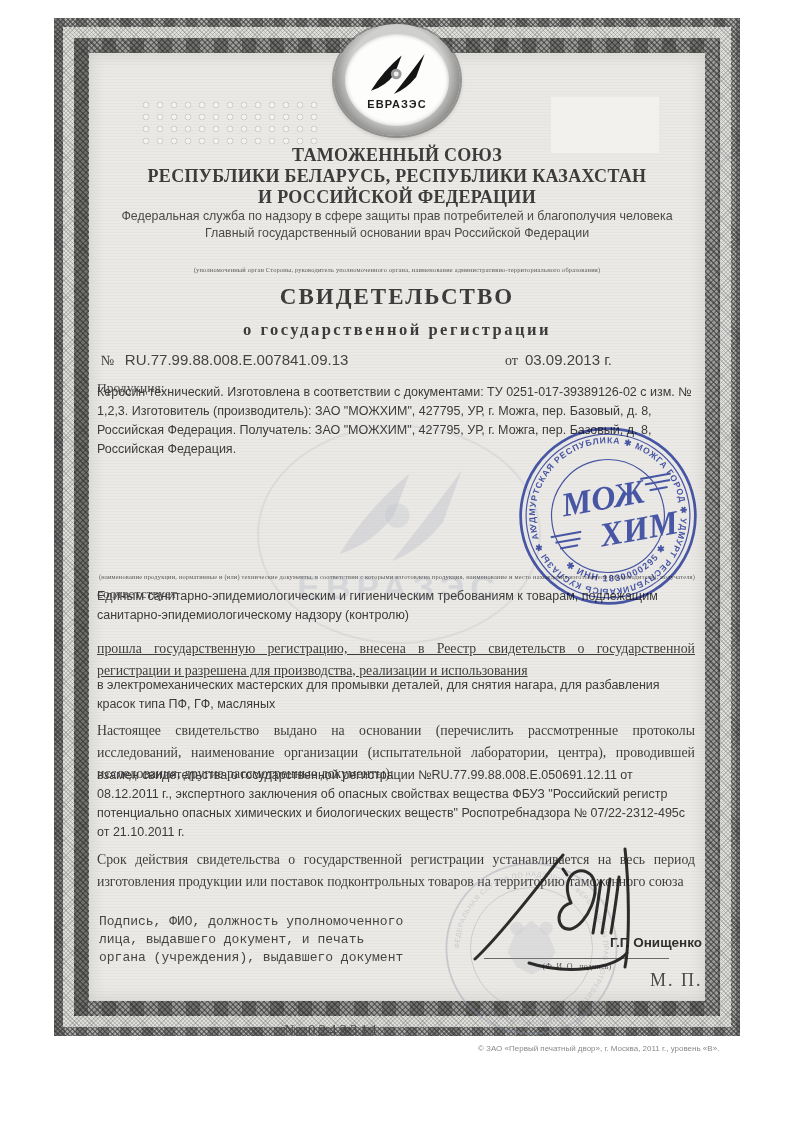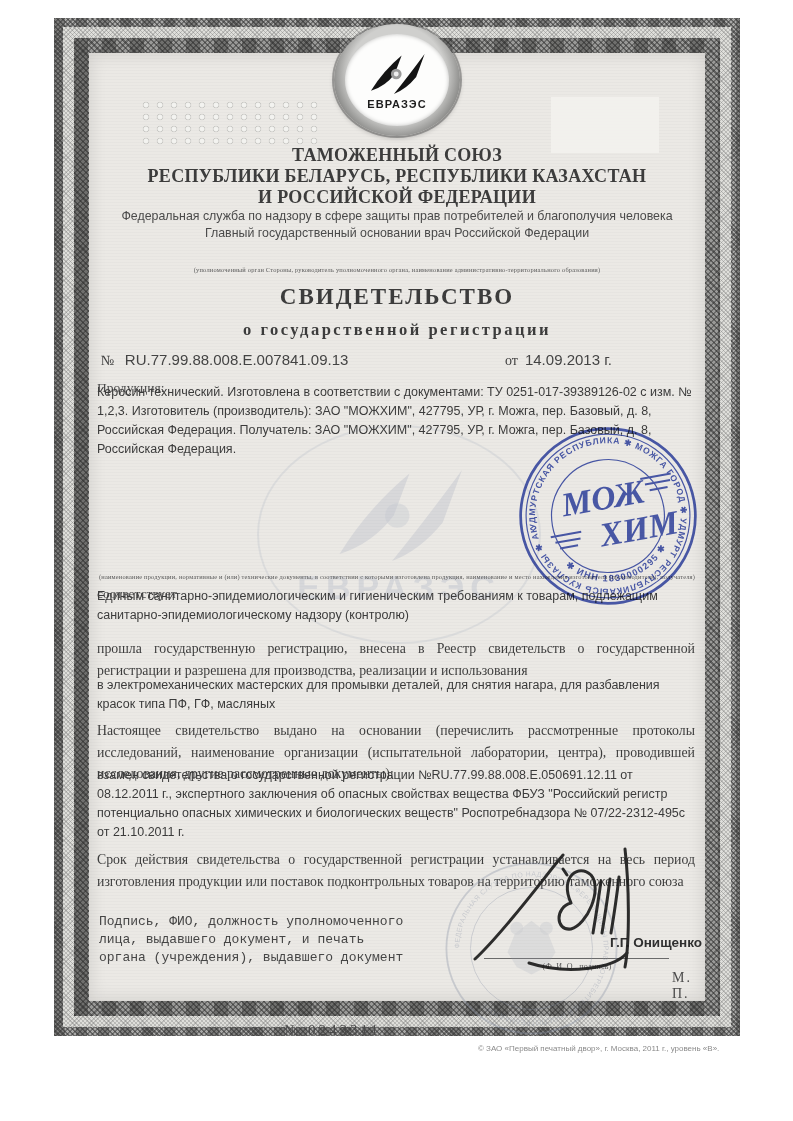--- a/index.html
+++ b/index.html
@@ -69,31 +69,31 @@
   .numrow .sans{font-family:"Liberation Sans", sans-serif;font-size:15px;color:#444;}
   .numrow .date{position:absolute;left:404px;top:0;}
   .serif-label{font-size:13.5px;color:#4a4a4a;}
   .typed{font-family:"Liberation Sans", sans-serif;font-size:12.5px;line-height:19px;color:#3b3b3b;}
   .jpara{font-size:13.8px;line-height:21.5px;color:#3d3d3d;text-align:justify;}
   .prod-label{left:8px;top:327px;z-index:0;}
   .typed1{left:8px;top:330px;width:600px;z-index:1;}
   .cap2{left:0;top:520px;width:100%;z-index:2;}
   .sootv{left:8px;top:533px;z-index:0;}
   .typed2{left:8px;top:534px;width:600px;z-index:1;}
-  .para1{left:8px;top:585px;width:598px;z-index:0;}
+  .para1{left:8px;top:585px;width:598px;z-index:0;text-decoration:underline;}
   .typed3{left:8px;top:623px;width:600px;z-index:1;}
   .para2{left:8px;top:667px;width:598px;}
   .typed4{left:8px;top:713px;width:600px;}
   .para3{left:8px;top:796px;width:598px;}
   .sign-note{left:10px;top:860px;width:305px;font-size:13px;line-height:18px;color:#454545;font-family:Liberation Mono, monospace;}
   .blank-no{left:195px;top:969px;font-size:15px;letter-spacing:3px;color:#4a4a4a;}
   .sig-line{left:395px;top:905px;width:185px;border-top:1px solid #6a6a6a;height:0;}
   .sig-cap{left:398px;top:909px;width:180px;text-align:center;font-size:8px;color:#555;}
   .signer{left:521px;top:882px;font-family:"Liberation Sans", sans-serif;font-size:13.5px;font-weight:bold;color:#2f2f2f;}
-  .mp{left:583px;top:917px;font-size:14px;letter-spacing:2px;color:#4a4a4a;}
+  .mp{left:561px;top:917px;font-size:18px;letter-spacing:2px;color:#4a4a4a;}
   
   .wm{left:168px;top:372px;width:280px;height:215px;opacity:.5;z-index:0;display:flex;flex-direction:column;align-items:center;justify-content:center;
       border:2px solid rgba(150,160,180,.35);border-radius:50%;}
   .wm-label{font-family:"Liberation Sans", sans-serif;font-size:34px;font-weight:bold;letter-spacing:6px;color:rgba(158,168,188,.55);}
   
   .stamp-blue{left:428px;top:372px;width:182px;height:182px;z-index:3;transform:rotate(-10deg);opacity:.9;mix-blend-mode:multiply;}
   .gov-seal{left:350px;top:798px;width:185px;height:195px;opacity:.35;z-index:1;}
   .sig-scrawl{left:378px;top:788px;width:195px;height:175px;z-index:4;}
   .copyright{position:absolute;left:478px;top:1044px;font-family:"Liberation Sans", sans-serif;font-size:8px;color:#8a8a8a;}
 </style>
@@ -129,21 +129,21 @@
           <div class="abs caption cap1">(уполномоченный орган Стороны, руководитель уполномоченного органа, наименование административно-территориального образования)</div>
 
           <div class="abs title">СВИДЕТЕЛЬСТВО</div>
           <div class="abs subtitle">о государственной регистрации</div>
 
           <div class="abs numrow">
             <span>№</span>&nbsp;&nbsp;
             <span class="sans">RU.77.99.88.008.Е.007841.09.13</span>
             <span class="date">
               <span>от</span>&nbsp;
-              <span class="sans">14.09.2013 г.</span>
+              <span class="sans">03.09.2013 г.</span>
             </span>
           </div>
 
           <div class="abs serif-label prod-label">Продукция:</div>
           <div class="abs typed typed1">Керосин технический. Изготовлена в соответствии с документами: ТУ 0251-017-39389126-02 с изм. № 1,2,3. Изготовитель (производитель): ЗАО "МОЖХИМ", 427795, УР, г. Можга, пер. Базовый, д. 8, Российская Федерация.  Получатель: ЗАО "МОЖХИМ", 427795, УР, г. Можга, пер. Базовый, д. 8, Российская Федерация.</div>
 
           <div class="abs stamp-blue">
             <svg width="182" height="182" viewBox="0 0 200 200">
               <defs>
                 <path id="ringPath" d="M100,100 m-80,0 a80,80 0 1,1 160,0 a80,80 0 1,1 -160,0"></path>

